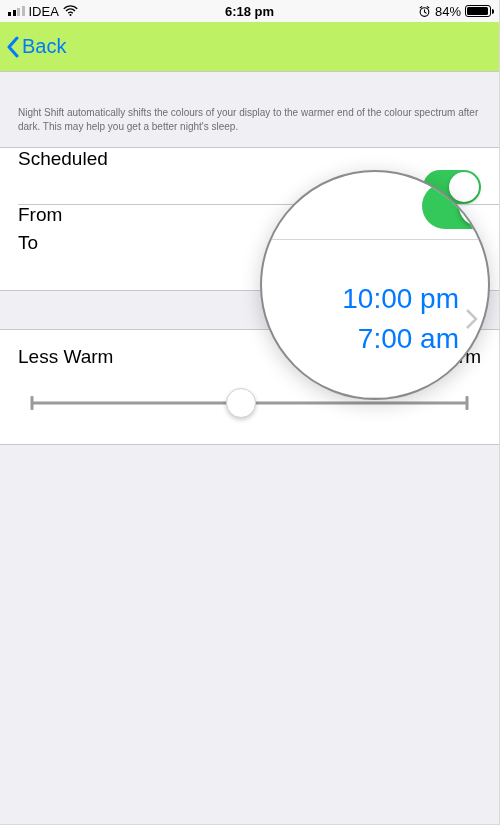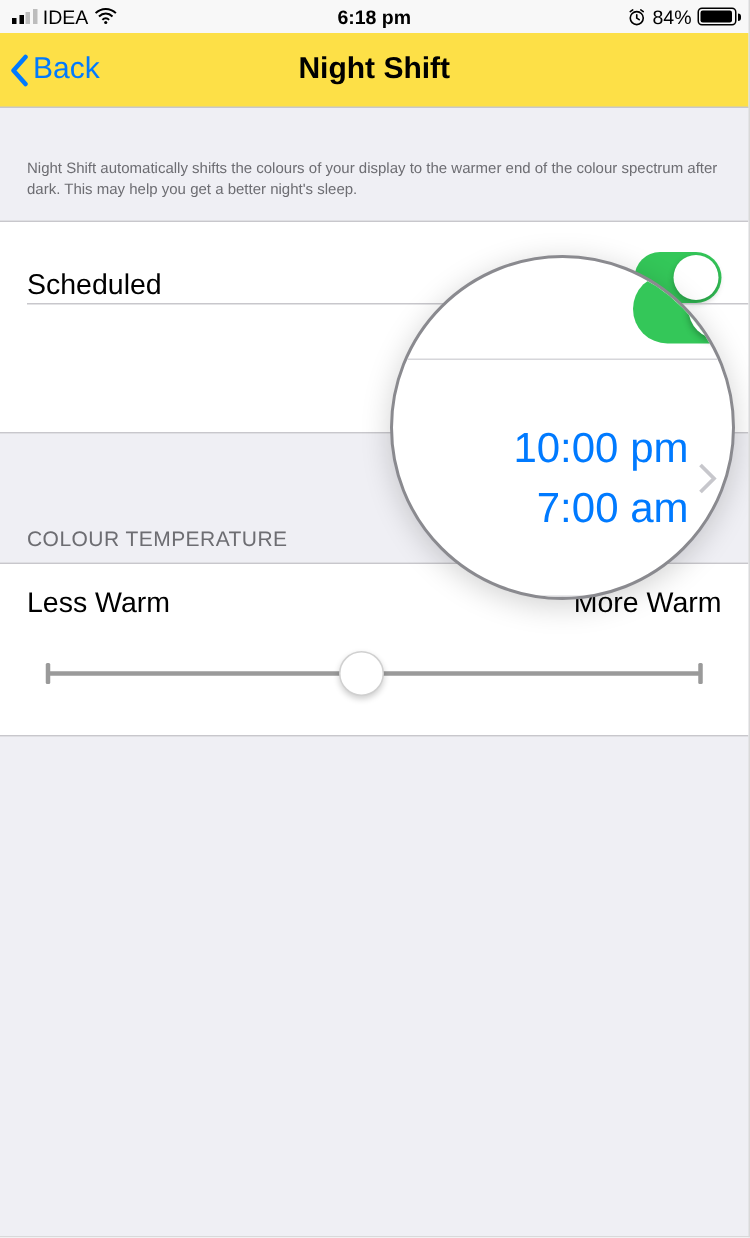--- a/index.html
+++ b/index.html
@@ -12,29 +12,29 @@
   .signal { display:flex; align-items:flex-end; gap:1.5px; }
   .signal span { width:3px; background:#000; display:inline-block;}
   .signal span.dim { background:#bdbdbd;}
   .signal .b1{height:4px}.signal .b2{height:6px}.signal .b3{height:8px}.signal .b4{height:10px}
   .wifi { width:15px; height:12px; }
   .battery { width:26px; height:12px; border:1.4px solid #000; border-radius:3px; position:relative;}
   .battery::after{content:""; position:absolute; right:-4px; top:3px; width:2.5px; height:5px; background:#000; border-radius:0 2px 2px 0;}
   .battery-fill{position:absolute; left:1px; top:1px; bottom:1px; width:88%; background:#000; border-radius:1.5px;}
   .alarm-icon{width:13px;height:13px;}
   
-  .navbar { height:50px; background:#fde047; border-bottom:1px solid #c8c7cc; display:flex; align-items:center; position:relative;}
+  .navbar { height:50px; background:#bef264; border-bottom:1px solid #c8c7cc; display:flex; align-items:center; position:relative;}
   .nav-back { display:flex; align-items:center; color:#007aff; font-size:20px; padding-left:6px; gap:2px;}
   .nav-title { position:absolute; left:0; right:0; text-align:center; font-size:20px; font-weight:600; color:#000; pointer-events:none;}
   .chev-left{width:14px;height:22px;}
   
   .desc { padding:34px 18px 14px 18px; font-size:10px; line-height:1.35; color:#6d6d72;}
   
   .group { background:#fff; border-top:1px solid #c8c7cc; border-bottom:1px solid #c8c7cc;}
-  .cell { min-height:54px; display:flex; align-items:flex-end; padding:0 18px; font-size:19px; color:#000; position:relative;}
+  .cell { min-height:54px; display:flex; align-items:flex-start; padding:0 18px; font-size:19px; color:#000; position:relative;flex-direction:column;}
   .cell + .cell::before{content:""; position:absolute; top:0; left:18px; right:0; height:1px; background:#c8c7cc;}
   .cell .right{margin-left:auto; display:flex; align-items:center; gap:10px;}
   .sub { font-size:19px; color:#000;}
   .value-blue{color:#007aff; font-size:19px;}
   .chev-right{width:10px;height:16px; stroke:#c7c7cc; stroke-width:2.2; fill:none;}
   .fromto { height:86px; }
   .fromto-labels{display:flex; flex-direction:column; gap:6px;}
   .fromto-values{display:flex; flex-direction:column; gap:6px; text-align:right;}
   .gap { height:38px; }
   
@@ -98,51 +98,53 @@
     </div>
   </div>
 
   <div class="navbar">
     <div class="nav-back">
       <svg class="chev-left" viewBox="0 0 14 22">
         <polyline points="11,2 3,11 11,20" stroke="#007aff" stroke-width="3" fill="none" stroke-linecap="round" stroke-linejoin="round"></polyline>
       </svg>
       <span>Back</span>
     </div>
-    <div class="nav-title">Night Shift</div>
   </div>
 
   <div class="desc">Night Shift automatically shifts the colours of your display to the warmer end of the colour spectrum after dark. This may help you get a better night's sleep.</div>
 
   <div class="group">
     <div class="cell">
       <span>Scheduled</span>
       <div class="right">
         <div class="switch on">
             <div class="knob"></div>
           </div>
       </div>
     </div>
     <div class="cell fromto">
+      <div class="fromto-labels">
+        <span class="sub">From</span>
+        <span class="sub">To</span>
+      </div>
       <div class="right">
         <div class="fromto-values">
           <span class="value-blue">10:00 pm</span>
           <span class="value-blue">7:00 am</span>
         </div>
         <svg class="chev-right" viewBox="0 0 10 16">
           <polyline points="2,2 8,8 2,14"></polyline>
         </svg>
       </div>
     </div>
   </div>
 
   <div class="gap"></div>
 
 
-  <div class="section-header">COLOUR TEMPERATURE</div>
 
   <div class="slider-group">
     <div class="slider-labels">
       <span>Less Warm</span>
       <span>More Warm</span>
     </div>
     <div class="slider-track">
       <div class="slider-line"></div>
       <div class="slider-tick" style="left:14px"></div>
       <div class="slider-tick" style="left:calc(100% - 14px)"></div>

